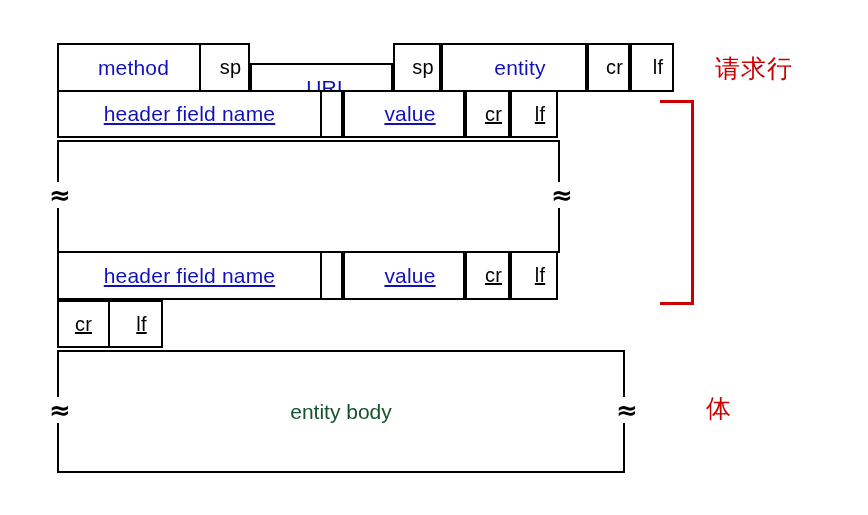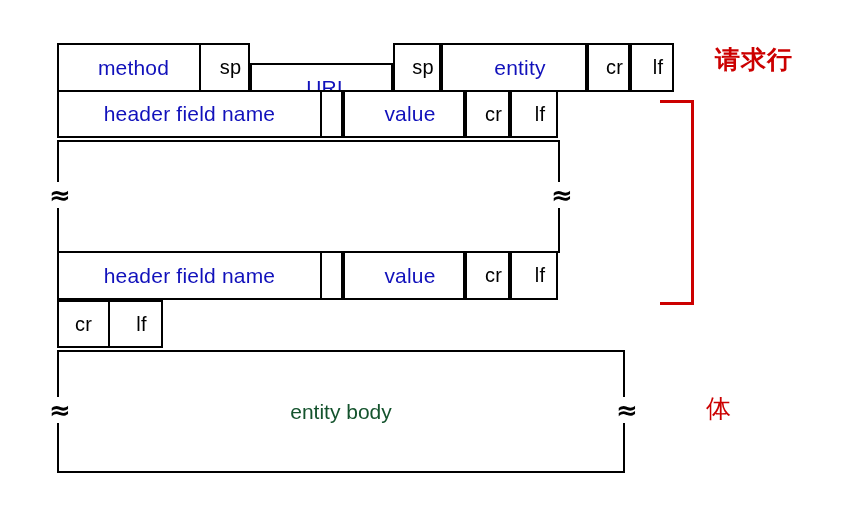--- a/index.html
+++ b/index.html
@@ -33,21 +33,21 @@
     white-space: nowrap;
     letter-spacing: .2px;
   }
   
   .cell.token {
     color: #000000;
     font-size: 20px;
   }
   
   .cell.shl { margin-left: -2px; padding-left: 12px; }
-  .cell.sht { margin-top: -2px; }
+  .cell.sht { margin-top: -2px; text-decoration: underline; }
 
   
   .gapbox {
     position: absolute;
     box-sizing: border-box;
     border: 2px solid #000000;
     background: #ffffff;
     color: #14532d;
     font-size: 21px;
     display: flex;
@@ -132,20 +132,20 @@
   <div class="cell token sht" style="left:57px; top:302px; width:53px; height:48px;">cr</div>
 
   <div class="cell token sht shl" style="left:110px; top:302px; width:55px; height:48px;">lf</div>
 
   <div class="gapbox sht" style="left:57px; top:350px; width:568px; height:123px;">entity body</div>
 
   <div class="squig" style="left:49px; top:397px;">≈</div>
 
   <div class="squig" style="left:616px; top:397px;">≈</div>
 
-  <div class="zh" style="left:715px; top:43px;font-weight:bold;">请求行</div>
+  <div class="zh" style="left:715px; top:52px;">请求行</div>
 
   <div class="brace" style="left:660px; top:100px; width:34px; height:205px;"></div>
 
 
   <div class="zh" style="left:706px; top:392px;">体</div>
 
 </div>
 
 </body></html>

